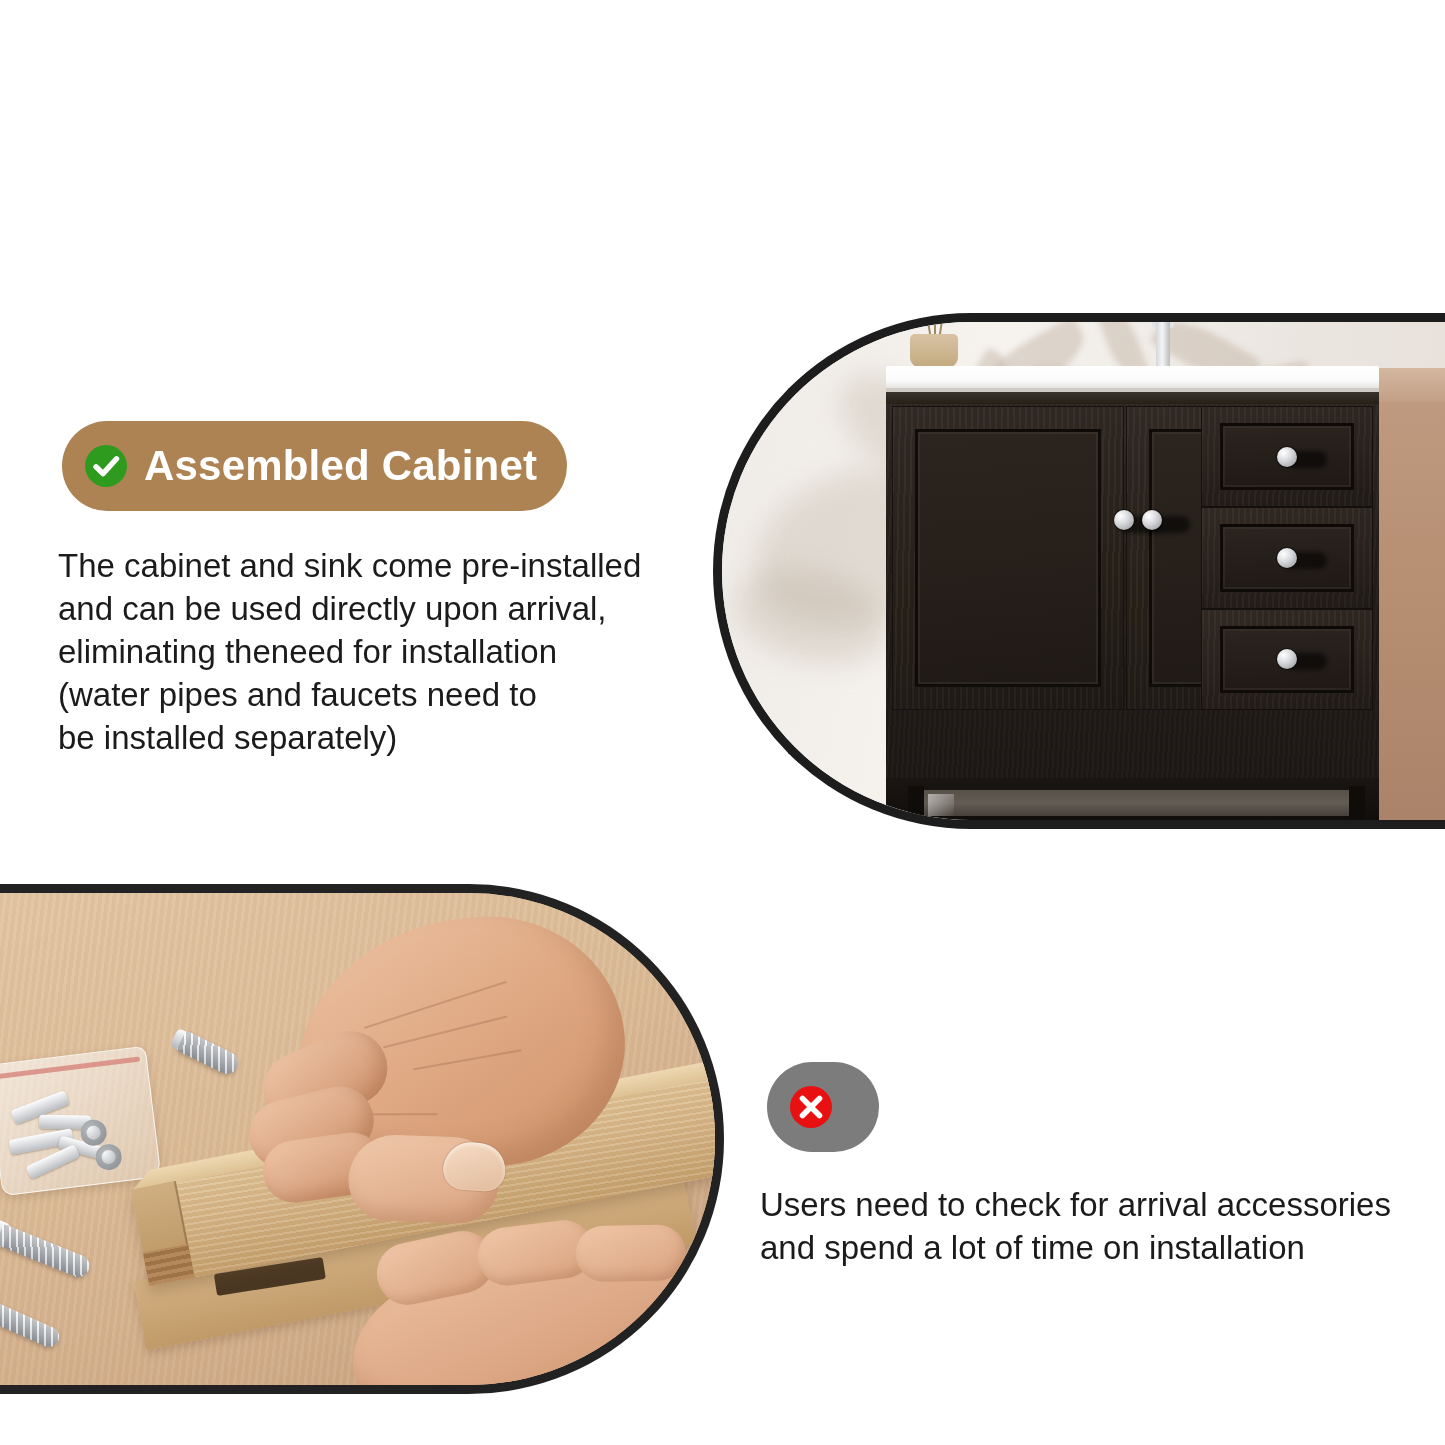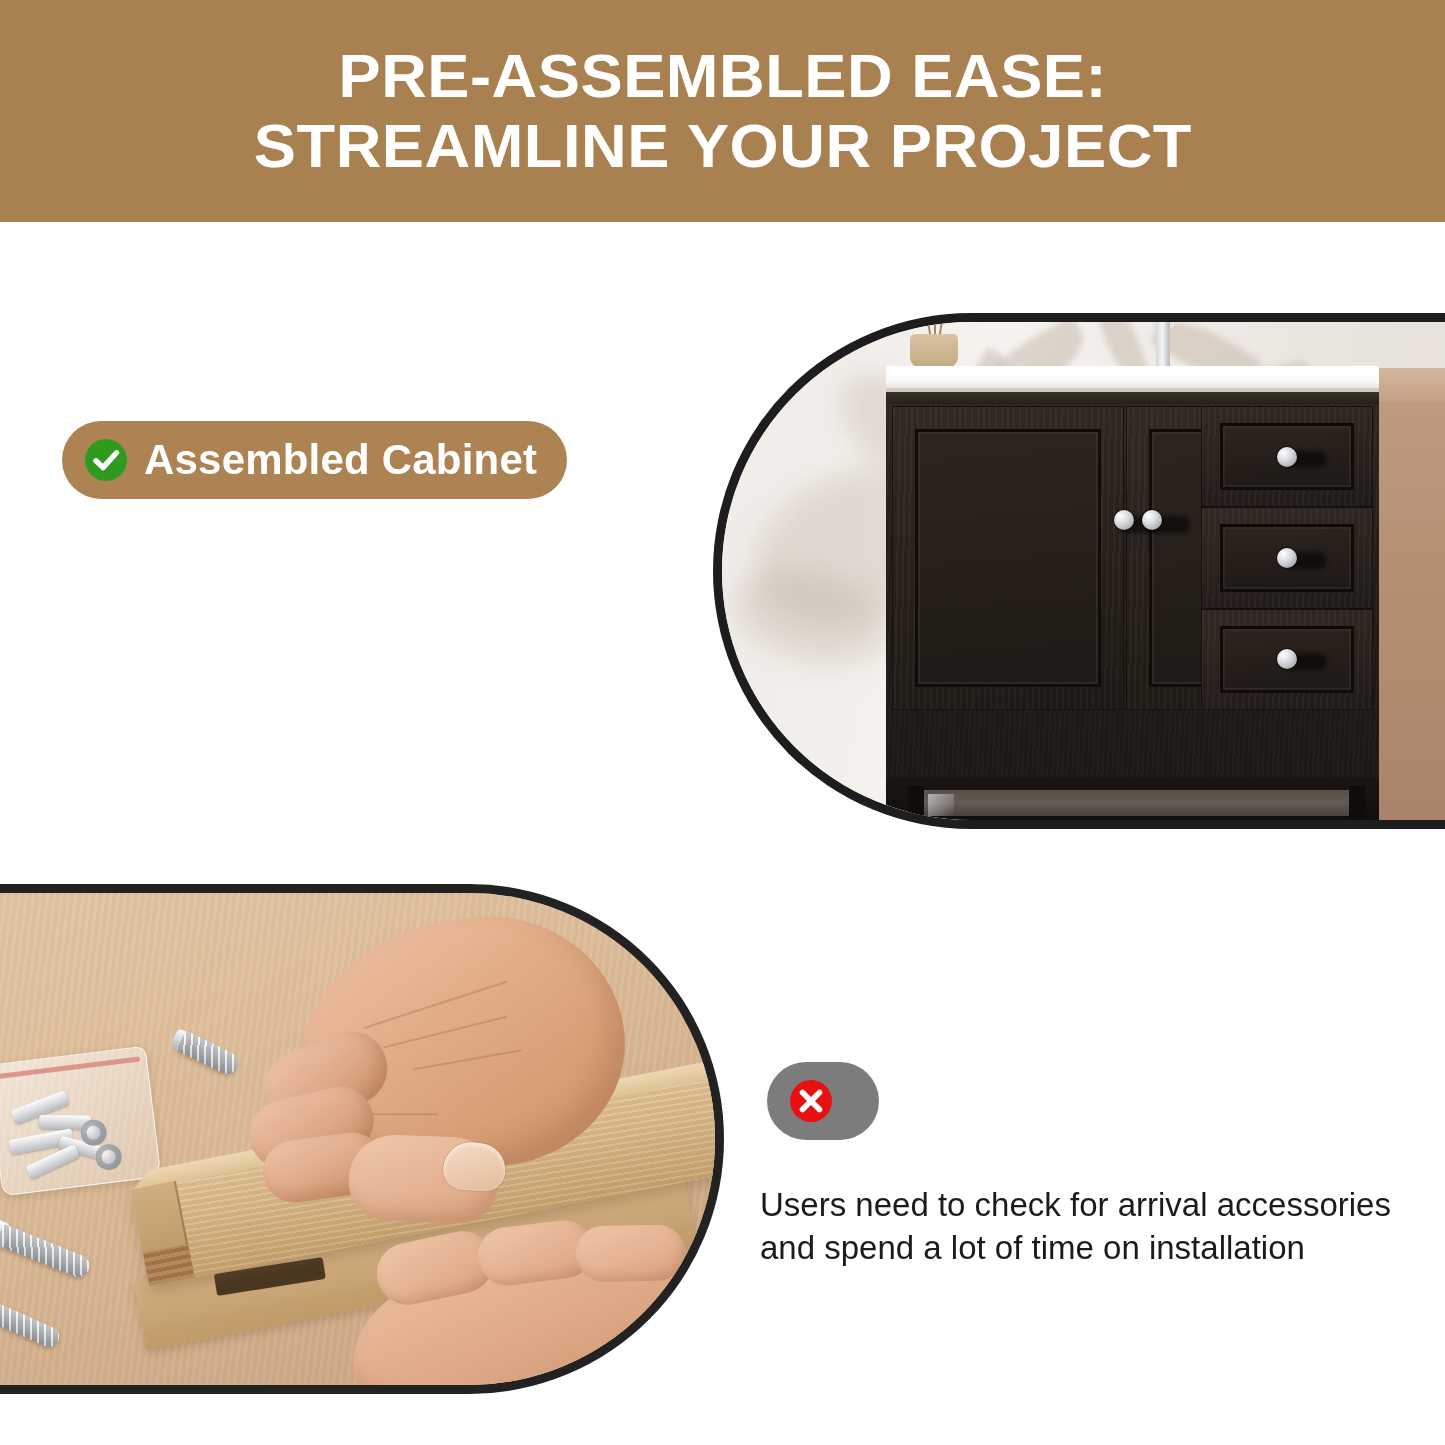--- a/index.html
+++ b/index.html
@@ -29,21 +29,21 @@
     white-space: nowrap;
     transform: scaleX(1.02);
   }
 
   
   .badge {
     position: absolute;
     display: flex; align-items: center;
     border-radius: 999px;
     padding: 0 30px 0 22px;
-    height: 78px;
+    height: 90px;
   }
   .badge-assembled { left: 62px; top: 421px; background: #AD8353; }
   .badge-unassembled { left: 767px; top: 1062px; background: #7C7C7C; }
   .badge-icon { width: 44px; height: 44px; flex: 0 0 44px; margin-right: 16px; }
   .badge-label {
     color: #ffffff; font-size: 42px; font-weight: 700;
     letter-spacing: 0.2px; white-space: nowrap;
   }
 
   
@@ -388,24 +388,20 @@
   .k3 { left: 230px; top: 8px;  width: 110px; height: 56px; transform: rotate(3deg); }
 
   
   .icon-svg { display: block; width: 100%; height: 100%; }
 </style>
 </head>
 <body>
 
 <div class="page">
 
-  <div class="header-band">
-    <div class="header-line">PRE-ASSEMBLED EASE:</div>
-    <div class="header-line">STREAMLINE YOUR PROJECT</div>
-  </div>
 
   <div class="panel-cabinet">
     <div class="cab-scene">
       <div class="cab-wall"></div>
       <div class="cab-shadow sh1"></div>
       <div class="cab-shadow sh2"></div>
       <div class="cab-shadow sh3"></div>
       <div class="leaf lf1"></div>
       <div class="leaf lf2"></div>
       <div class="leaf lf3"></div>
@@ -470,20 +466,25 @@
   <div class="badge badge-assembled">
     <span class="badge-icon">
       <svg class="icon-svg" viewBox="0 0 44 44" aria-hidden="true">
         <circle cx="22" cy="22" r="21" fill="#2E9B1E"></circle>
         <path d="M12 22.8 L19 29.6 L32.5 14.8" fill="none" stroke="#FFFFFF" stroke-width="5.4" stroke-linecap="round" stroke-linejoin="round"></path>
       </svg>
     </span>
     <span class="badge-label">Assembled Cabinet</span>
   </div>
 
+  <div class="body-text text-assembled">The cabinet and sink come pre-installed
+and can be used directly upon arrival,
+eliminating theneed for installation
+(water pipes and faucets need to
+be installed separately)</div>
 
   <div class="panel-assembly">
     <div class="asm-scene">
       <div class="asm-bg"></div>
 
       <div class="bag">
         <div class="bag-zip"></div>
         <div class="screw head bs1"></div>
         <div class="screw head bs2"></div>
         <div class="screw head bs3"></div>

